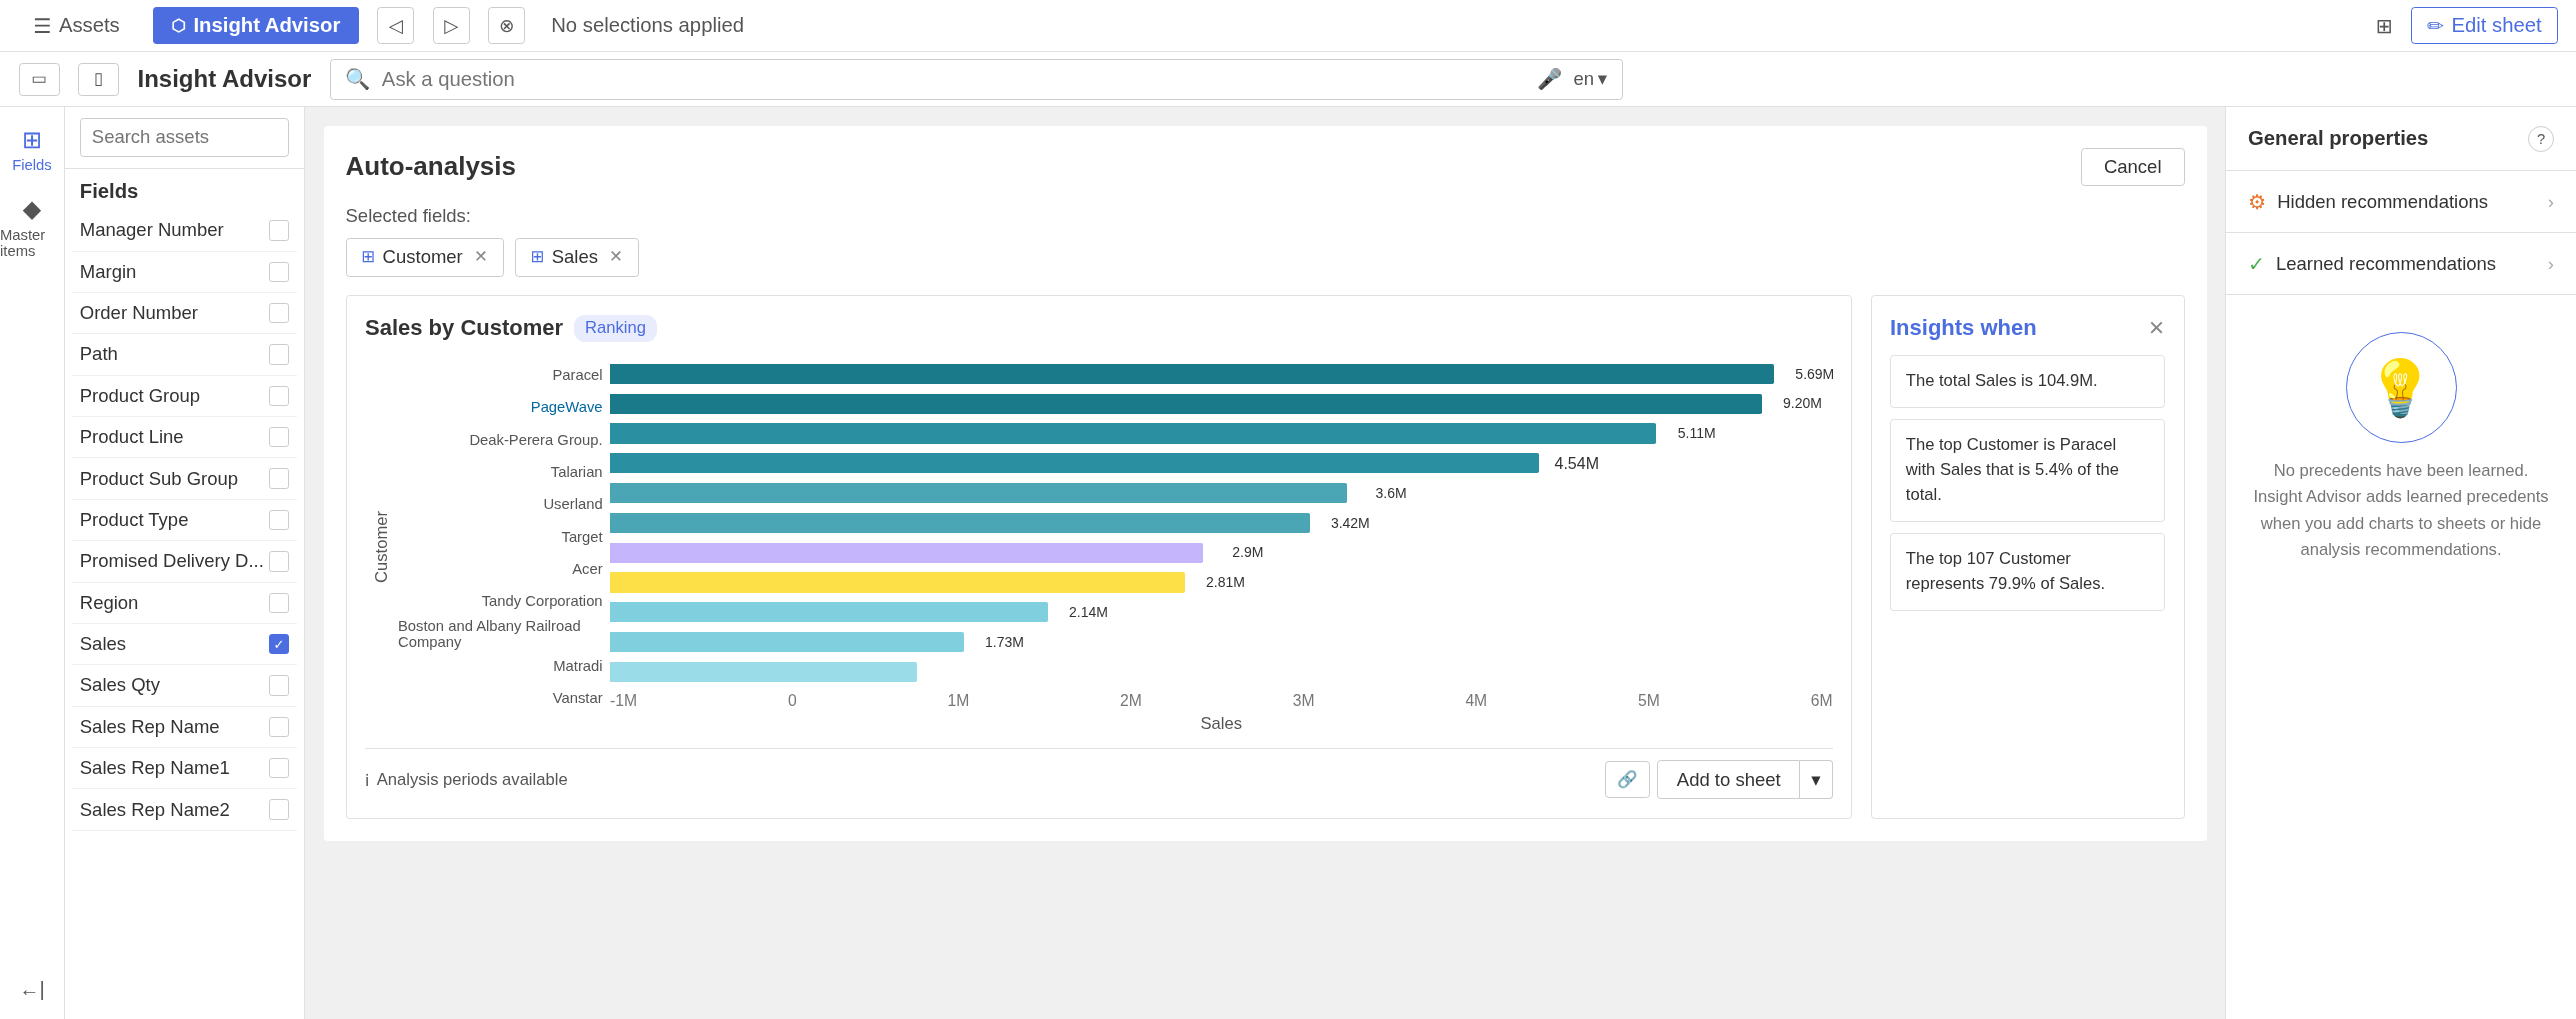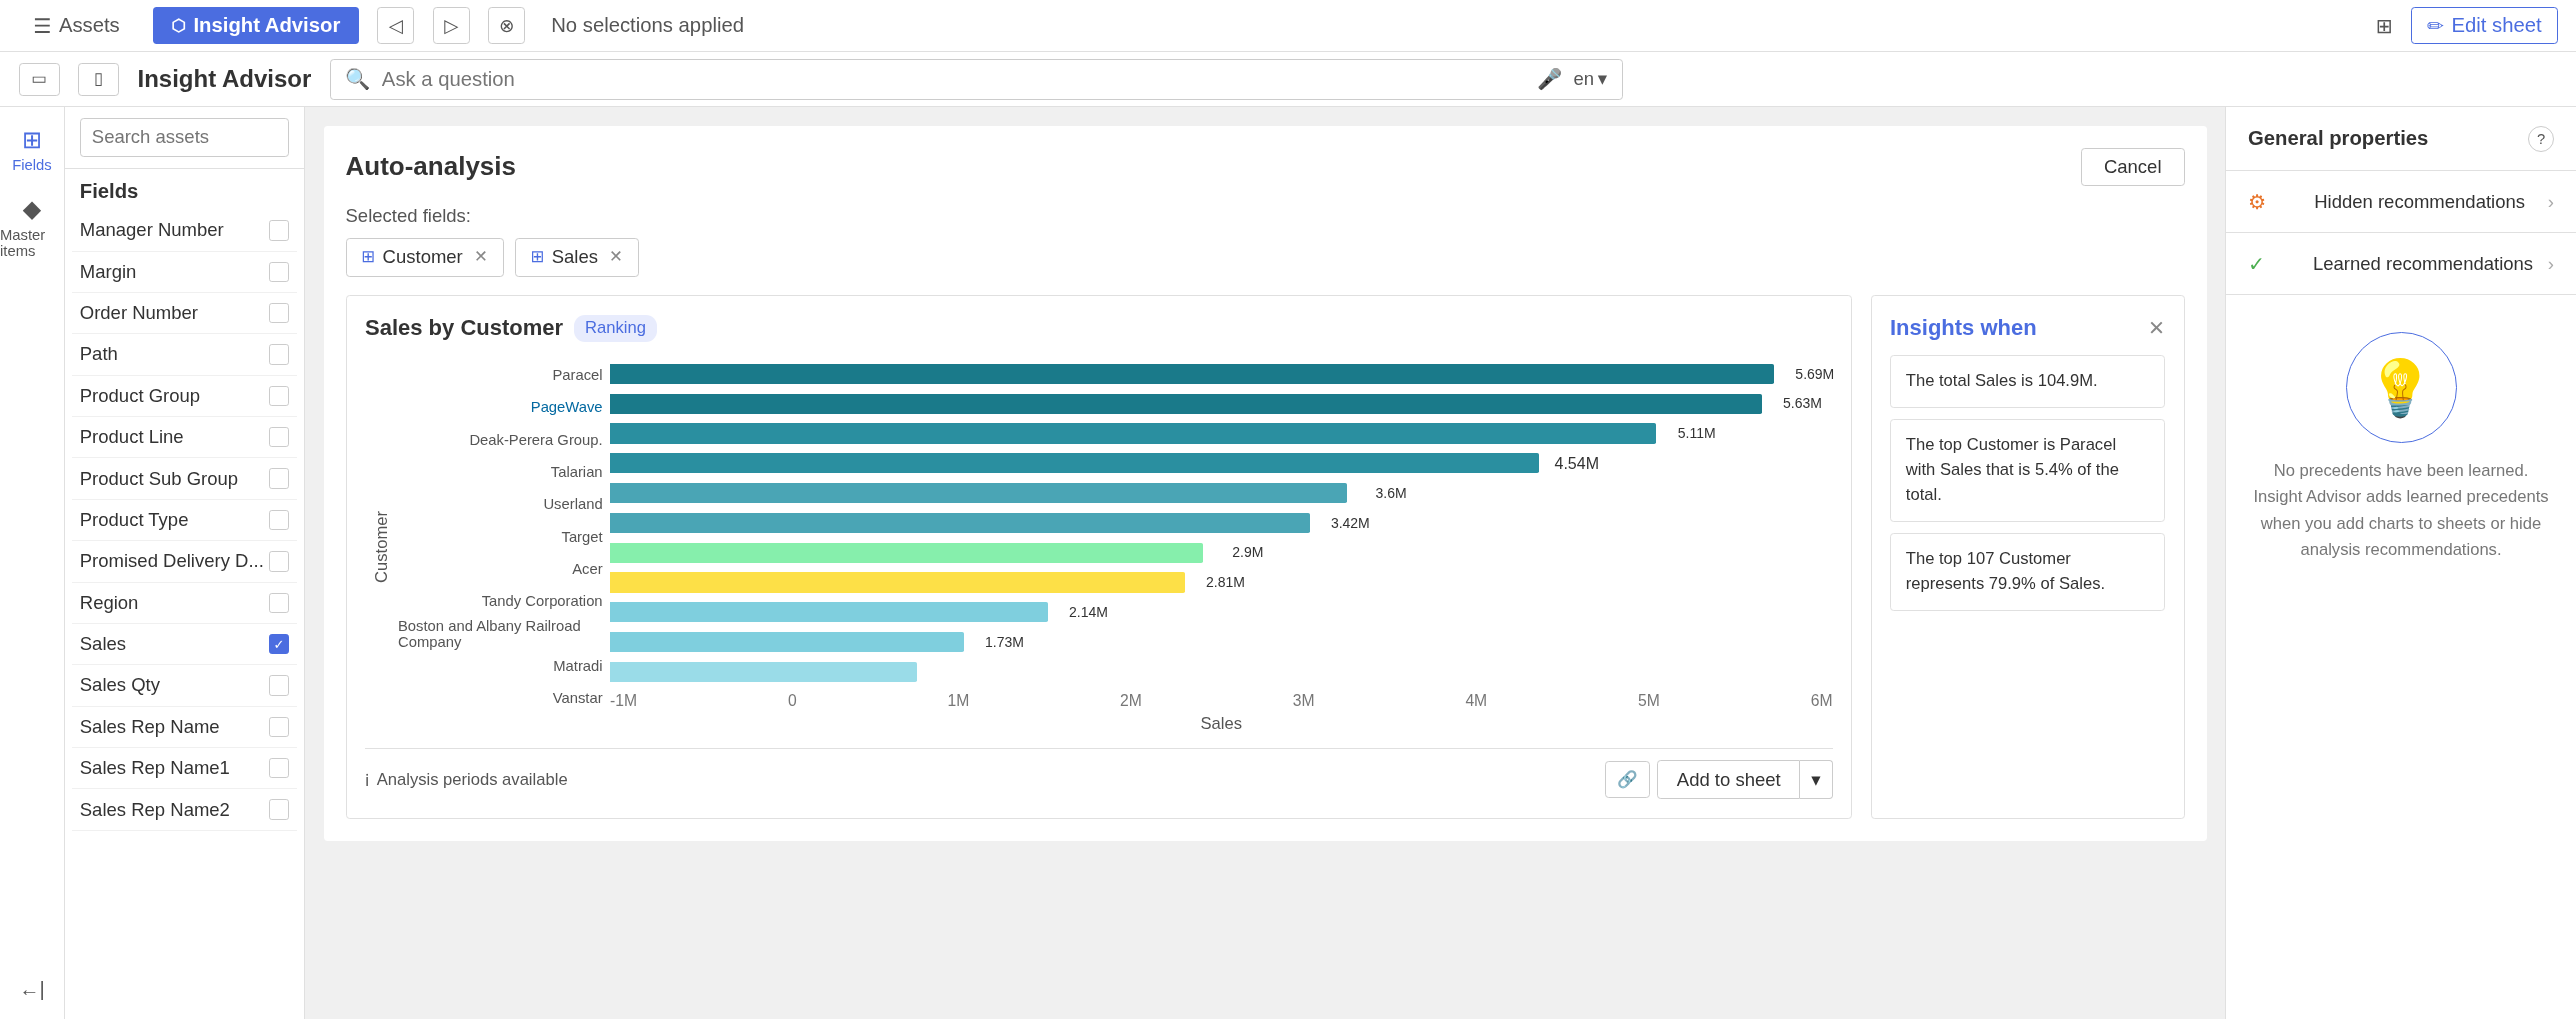--- a/index.html
+++ b/index.html
@@ -462,21 +462,21 @@
       cursor: pointer;
     }
     .right-panel-item-left {
       display: flex;
       align-items: center;
       gap: 11px;
     }
     .right-panel-item-icon { font-size: 20.3px; }
     .right-panel-item-icon.orange { color: #e8742a; }
     .right-panel-item-icon.green { color: #4caf50; }
-    .right-panel-item-label { font-size: 18.5px; color: #333; margin-left: 37px; }
+    .right-panel-item-label { font-size: 18.5px; color: #333; }
     .right-panel-item-arrow { font-size: 18.5px; color: #aaa; }
 
     
     .lightbulb-area {
       padding: 37px 22px 22px;
       display: flex;
       flex-direction: column;
       align-items: center;
       gap: 14.8px;
     }
@@ -672,21 +672,21 @@
               </div>
             <div style="flex:1;position:relative;">
               <div id="bar-rows">
                   <div class="bar-row">
                     <div class="bar" style="width: 95.2381%; background-color: rgb(26, 122, 138);">
                       <span style="position: absolute; right: -60px; top: 1.8px; font-size: 14px; color: rgb(51, 51, 51); white-space: nowrap;">5.69M</span>
                     </div>
                   </div>
                   <div class="bar-row">
                     <div class="bar" style="width: 94.2338%; background-color: rgb(26, 122, 138);">
-                      <span style="position: absolute; right: -60px; top: 1.8px; font-size: 14px; color: rgb(51, 51, 51); white-space: nowrap;">5.63M</span>
+                      <span style="position: absolute; right: -60px; top: 1.8px; font-size: 14px; color: rgb(51, 51, 51); white-space: nowrap;">9.20M</span>
                     </div>
                   </div>
                   <div class="bar-row">
                     <div class="bar" style="width: 85.5302%; background-color: rgb(42, 143, 160);">
                       <span style="position: absolute; right: -60px; top: 1.8px; font-size: 14px; color: rgb(51, 51, 51); white-space: nowrap;">5.11M</span>
                     </div>
                   </div>
                   <div class="bar-row">
                     <div class="bar" style="width: 75.9896%; background-color: rgb(42, 143, 160);">
                       <span style="position: absolute; right: -60px; top: 1.8px; font-size: 16px; color: rgb(51, 51, 51); white-space: nowrap;">4.54M</span>
@@ -696,21 +696,21 @@
                     <div class="bar" style="width: 60.2561%; background-color: rgb(74, 165, 181);">
                       <span style="position: absolute; right: -60px; top: 1.8px; font-size: 14px; color: rgb(51, 51, 51); white-space: nowrap;">3.6M</span>
                     </div>
                   </div>
                   <div class="bar-row">
                     <div class="bar" style="width: 57.2433%; background-color: rgb(74, 165, 181);">
                       <span style="position: absolute; right: -60px; top: 1.8px; font-size: 14px; color: rgb(51, 51, 51); white-space: nowrap;">3.42M</span>
                     </div>
                   </div>
                   <div class="bar-row">
-                    <div class="bar" style="width: 48.5396%; background-color: #86efac;">
+                    <div class="bar" style="width: 48.5396%; background-color: #c4b5fd;">
                       <span style="position: absolute; right: -60px; top: 1.8px; font-size: 14px; color: rgb(51, 51, 51); white-space: nowrap;">2.9M</span>
                     </div>
                   </div>
                   <div class="bar-row">
                     <div class="bar" style="width: 47.0332%; background-color: #fde047;">
                       <span style="position: absolute; right: -60px; top: 1.8px; font-size: 14px; color: rgb(51, 51, 51); white-space: nowrap;">2.81M</span>
                     </div>
                   </div>
                   <div class="bar-row">
                     <div class="bar" style="width: 35.8189%; background-color: rgb(127, 207, 222);">

